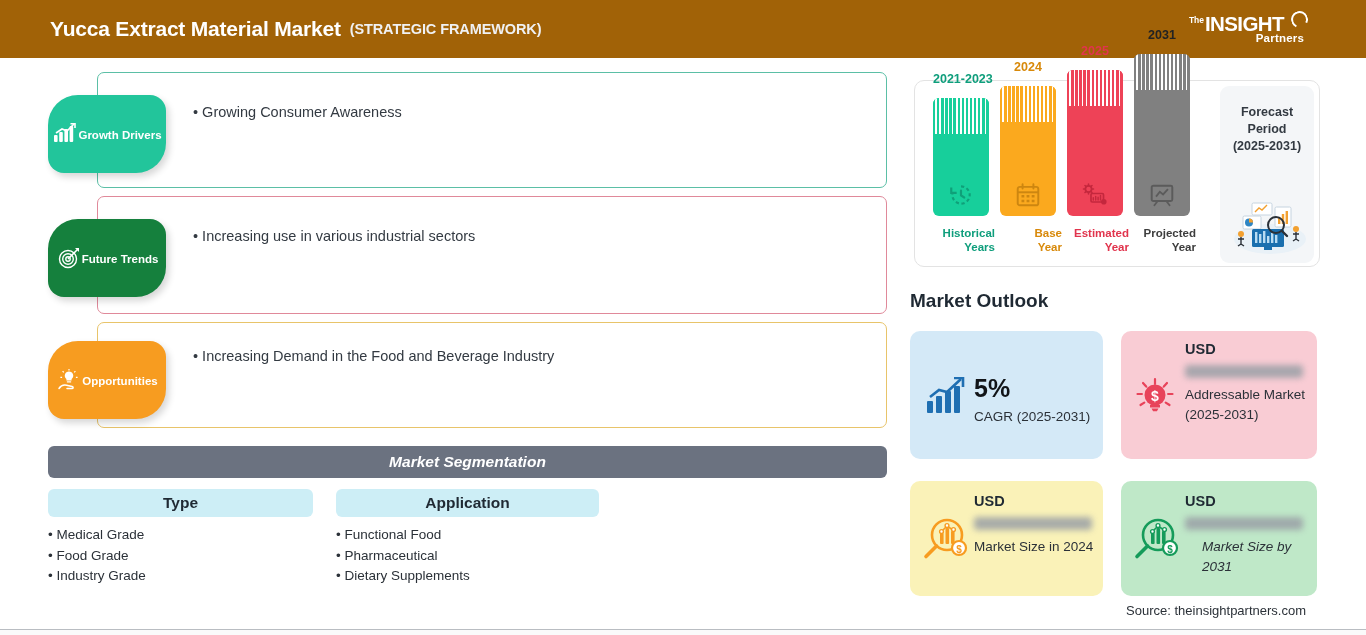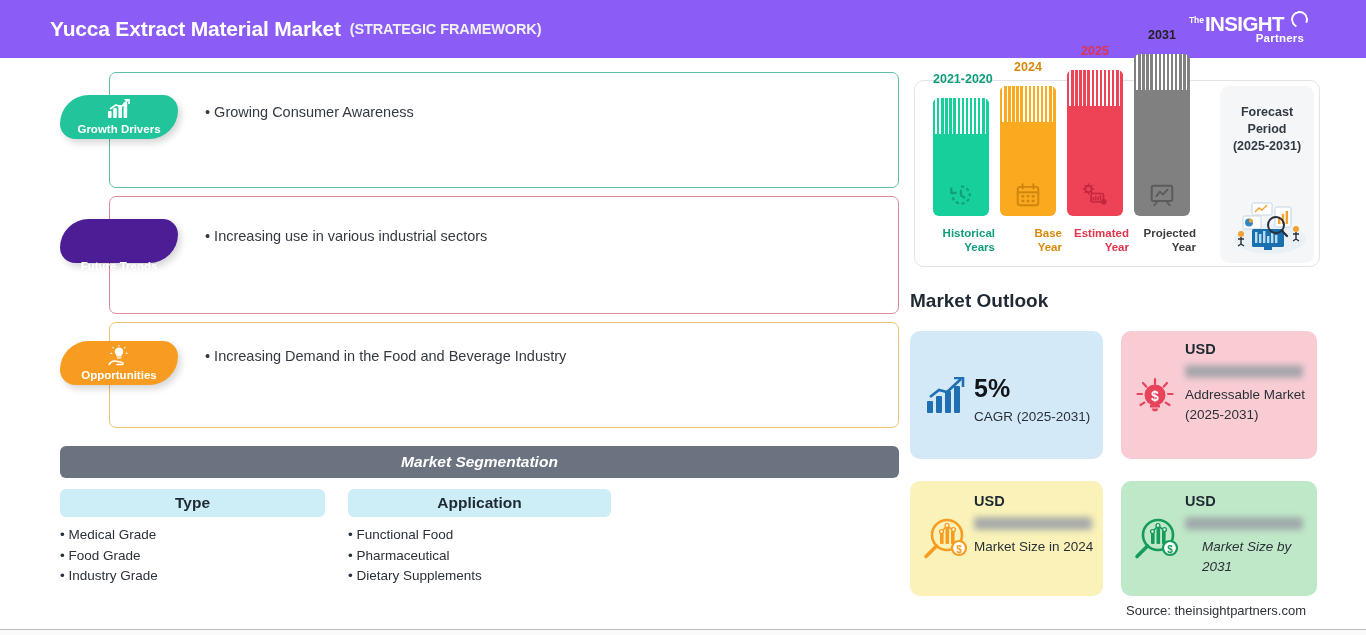--- a/index.html
+++ b/index.html
@@ -7,21 +7,21 @@
     width: 1366px; height: 635px;
     background: #ffffff;
     font-family: "Liberation Sans", sans-serif;
     overflow: hidden;
   }
   .page { position: relative; width: 1366px; height: 635px; background: #fff; }
 
   
   .header {
     position: absolute; left: 0; top: 0; width: 1366px; height: 58px;
-    background: #8b5cf6; display: flex; align-items: center;
+    background: #a16207; display: flex; align-items: center;
   }
   .header-title {
     margin-left: 50px; color: #ffffff;
     font-size: 21px; font-weight: bold; letter-spacing: -0.2px;
   }
   .header-sub {
     margin-left: 9px; color: #f0f1f3; font-size: 14.5px; font-weight: bold;
     letter-spacing: -0.1px;
   }
   .logo {
@@ -40,38 +40,39 @@
     position: absolute; right: 4px; top: 21px; font-size: 11.5px;
     font-weight: bold; letter-spacing: 0.2px;
   }
   .logo .l-arc {
     position: absolute; right: 0px; top: 0px; width: 17px; height: 17px;
     border: 2px solid #fff; border-radius: 50%; border-bottom-color: transparent;
     transform: rotate(-20deg);
   }
 
   
-  .left { position: absolute; left: 12px; top: 58px; width: 900px; height: 577px; }
+  .left { position: absolute; left: 0; top: 58px; width: 900px; height: 577px; }
 
   .fbox {
     position: absolute; left: 97px; width: 790px;
     background: #fff; border-radius: 7px; border: 1px solid #cfcfcf;
   }
   .fbox .bullet {
     position: absolute; left: 95px; font-size: 14.5px; color: #333a42;
     white-space: nowrap;
   }
   .fbox .bullet::before { content: "• "; }
 
   .badge {
-    position: absolute; left: 48px; width: 118px; height: 44px;
+    position: absolute; left: 48px; width: 118px; height: 78px;
     border-radius: 30px 16px 30px 16px;
-    display: flex; flex-direction: column; align-items: center;
+    display: flex; flex-direction: row; align-items: center;
     justify-content: center; color: #fff;
     box-shadow: 3px 4px 7px rgba(0,0,0,0.16);
+    text-align: right;
   }
   .badge .b-label { font-size: 11.5px; font-weight: bold; line-height: 12px; margin-top: 2px; }
   .badge .b-icon { width: 26px; height: 22px; }
 
   
   .seg-header {
     position: absolute; left: 48px; top: 388px; width: 839px; height: 32px;
     background: #6b7280; border-radius: 6px;
     display: flex; align-items: center; justify-content: center;
     color: #fff; font-size: 15.5px; font-weight: bold; font-style: italic;
@@ -178,21 +179,21 @@
         <rect x="17.6" y="3" width="3.6" height="16" fill="#fff" rx="1"></rect>
         <path d="M4 10 L10 6 L15 8 L22 1" stroke="#fff" stroke-width="1.6" fill="none"></path>
         <path d="M18.5 0.6 L23 0.6 L23 5" stroke="#fff" stroke-width="1.6" fill="none"></path>
       </svg>
       <div class="b-label">Growth Drivers</div>
     </div>
 
     <div class="fbox" style="top:138px;height:118px;border-color:#e0899a;">
       <div class="bullet" style="top:31px;">Increasing use in various industrial sectors</div>
     </div>
-    <div class="badge" style="top:161px;background:#4c1d95;gap:48px;">
+    <div class="badge" style="top:161px;background:#15803d;">
       <svg class="b-icon" viewBox="0 0 26 22">
         <circle cx="12" cy="12" r="8.5" stroke="#fff" stroke-width="1.4" fill="none"></circle>
         <circle cx="12" cy="12" r="5.3" stroke="#fff" stroke-width="1.4" fill="none"></circle>
         <circle cx="12" cy="12" r="2.2" stroke="#fff" stroke-width="1.4" fill="none"></circle>
         <path d="M12 12 L22 2" stroke="#fff" stroke-width="1.6"></path>
         <path d="M19 1 L23 1 L23 5 Z" fill="#fff"></path>
       </svg>
       <div class="b-label">Future Trends</div>
     </div>
 
@@ -224,21 +225,21 @@
       <li>Pharmaceutical</li>
       <li>Dietary Supplements</li>
     </ul>
   </div>
 
   <div class="right">
 
     <div class="forecast-panel">
 
       <div class="tl-item" style="left:18px;">
-        <div class="tl-year" style="bottom:168px;color:#0f9e7c;">2021-2020</div>
+        <div class="tl-year" style="bottom:168px;color:#0f9e7c;">2021-2023</div>
         <div class="tl-bar" style="height:118px;">
           <div class="solid" style="height:118px;background:#17cf9b;"></div>
           <div class="stripes" style="background:repeating-linear-gradient(90deg,#17cf9b 0 2.4px,#ffffff 2.4px 4.1px);"></div>
           <svg class="tl-icon" viewBox="0 0 24 24">
             <path d="M12 4 a8 8 0 1 1 -7.6 5.6" stroke="#0a7a5e" stroke-width="2" fill="none" stroke-dasharray="3 2.4"></path>
             <path d="M3 5 v5 h5" stroke="#0a7a5e" stroke-width="2" fill="none"></path>
             <path d="M12 8 v4.3 l3 2" stroke="#0a7a5e" stroke-width="2" fill="none" stroke-linecap="round"></path>
           </svg>
         </div>
         <div class="tl-cap" style="color:#0f9e7c;">Historical<br>Years</div>

